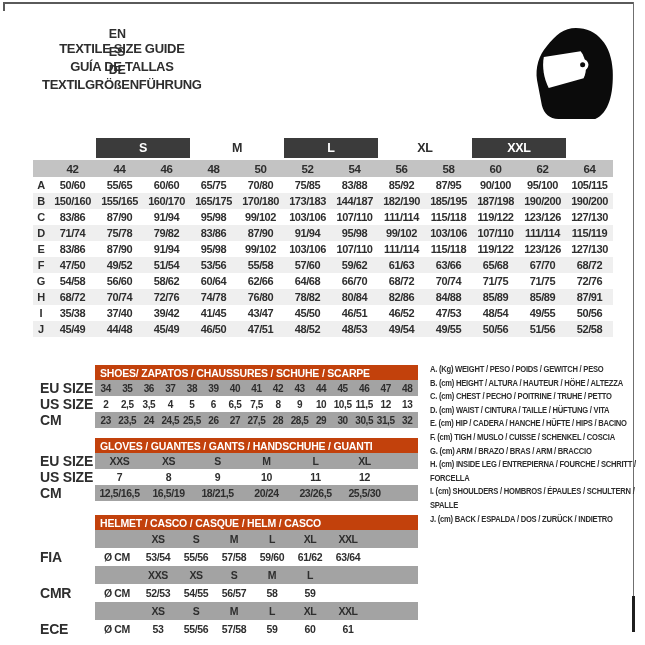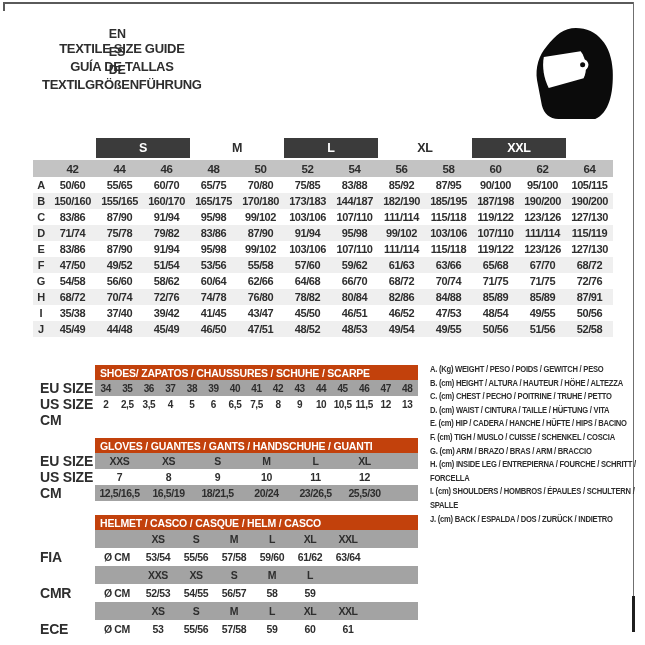--- a/index.html
+++ b/index.html
@@ -117,21 +117,21 @@
       <div class="t-cell">58</div>
       <div class="t-cell">60</div>
       <div class="t-cell">62</div>
       <div class="t-cell">64</div>
     </div>
   <div>
       <div class="t-row">
         <div class="t-label">A</div>
         <div class="t-cell">50/60</div>
         <div class="t-cell">55/65</div>
-        <div class="t-cell">60/70</div>
+        <div class="t-cell">60/60</div>
         <div class="t-cell">65/75</div>
         <div class="t-cell">70/80</div>
         <div class="t-cell">75/85</div>
         <div class="t-cell">83/88</div>
         <div class="t-cell">85/92</div>
         <div class="t-cell">87/95</div>
         <div class="t-cell">90/100</div>
         <div class="t-cell">95/100</div>
         <div class="t-cell">105/115</div>
       </div>
@@ -311,20 +311,37 @@
           <div class="g-cell">9</div>
           <div class="g-cell">10</div>
           <div class="g-cell">10,5</div>
           <div class="g-cell">11,5</div>
           <div class="g-cell">12</div>
           <div class="g-cell">13</div>
         </div>
       </div>
       <div class="lt-row">
         <div class="side-label">CM</div>
+        <div class="vals shoes-grid alt">
+          <div class="g-cell">23</div>
+          <div class="g-cell">23,5</div>
+          <div class="g-cell">24</div>
+          <div class="g-cell">24,5</div>
+          <div class="g-cell">25,5</div>
+          <div class="g-cell">26</div>
+          <div class="g-cell">27</div>
+          <div class="g-cell">27,5</div>
+          <div class="g-cell">28</div>
+          <div class="g-cell">28,5</div>
+          <div class="g-cell">29</div>
+          <div class="g-cell">30</div>
+          <div class="g-cell">30,5</div>
+          <div class="g-cell">31,5</div>
+          <div class="g-cell">32</div>
+        </div>
       </div>
     </div>
 </div>
 
 <div class="abs lower gloves-sec">
   <div class="sec-bar">GLOVES / GUANTES / GANTS / HANDSCHUHE / GUANTI</div>
   <div>
       <div class="lt-row">
         <div class="side-label">EU SIZE</div>
         <div class="vals gloves-grid alt">

